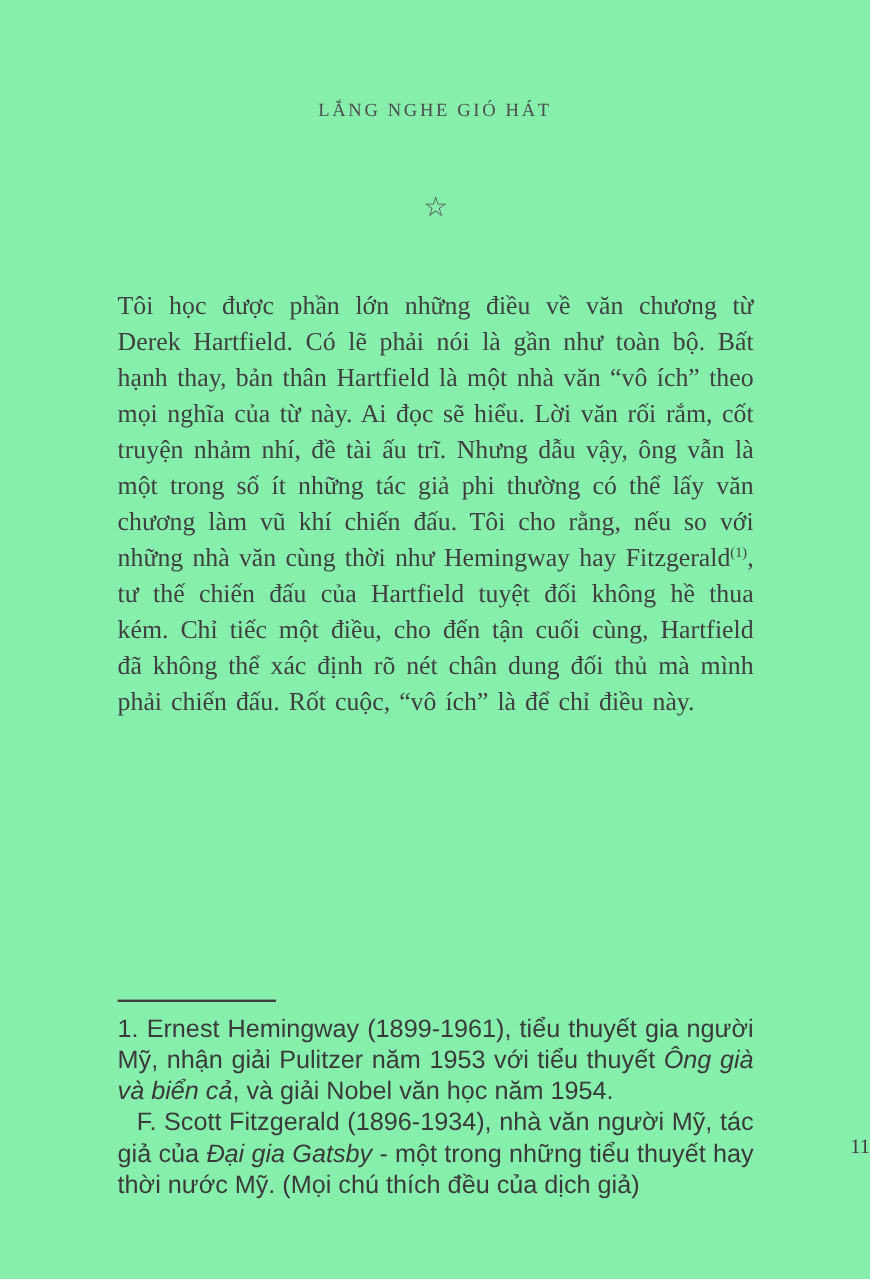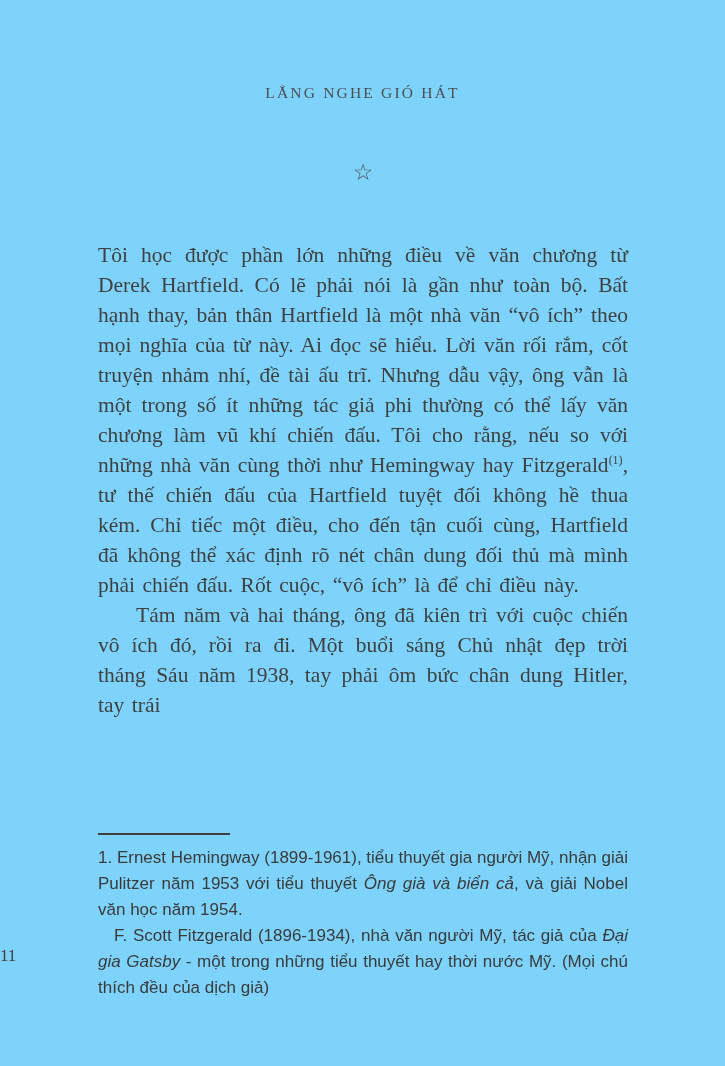--- a/index.html
+++ b/index.html
@@ -5,21 +5,21 @@
   html, body {
     margin: 0;
     padding: 0;
     background: #e8e8e8;
   }
   .page {
     position: relative;
     width: 725px;
     height: 1066px;
     margin: 0 auto;
-    background: #7dd3fc;
+    background: #86efac;
     overflow: hidden;
     font-family: "Liberation Serif", "DejaVu Serif", serif;
   }
   .running-header {
     position: absolute;
     top: 84px;
     left: 0;
     width: 100%;
     text-align: center;
     font-size: 15.5px;
@@ -59,61 +59,60 @@
     line-height: 0;
     vertical-align: super;
     letter-spacing: 0;
   }
   .footnote-block {
     position: absolute;
     top: 833px;
     left: 98px;
     width: 530px;
     font-family: "Liberation Sans", "DejaVu Sans", sans-serif;
-    font-size: 17px;
+    font-size: 21px;
     line-height: 26px;
     color: #3a3a3a;
   }
   .footnote-rule {
     width: 132px;
     border-top: 2px solid #3f3f3f;
     margin-bottom: 10px;
   }
   .footnote-block p {
     margin: 0;
     text-align: justify;
   }
   .footnote-note-2 {
     text-indent: 16px;
   }
   .page-number {
     position: absolute;
     top: 946px;
     left: 0;
     width: 100%;
-    text-align: left;
+    text-align: right;
     font-size: 17px;
     color: #3f3f3f;
   }
 </style>
 </head>
 <body>
 
 <div class="page">
 
   <div class="running-header">LẮNG NGHE GIÓ HÁT</div>
 
   <div class="content">
 
 
     <div class="star-divider">☆</div>
 
     <p class="main-paragraph"><span>Tôi học được phần lớn những điều về văn chương từ Derek Hartfield. Có lẽ phải nói là gần như toàn bộ. Bất hạnh thay, bản thân Hartfield là một nhà văn “vô ích” theo mọi nghĩa của từ này. Ai đọc sẽ hiểu. Lời văn rối rắm, cốt truyện nhảm nhí, đề tài ấu trĩ. Nhưng dẫu vậy, ông vẫn là một trong số ít những tác giả phi thường có thể lấy văn chương làm vũ khí chiến đấu. Tôi cho rằng, nếu so với những nhà văn cùng thời như Hemingway hay Fitzgerald</span><sup class="fn-marker">(1)</sup><span>, tư thế chiến đấu của Hartfield tuyệt đối không hề thua kém. Chỉ tiếc một điều, cho đến tận cuối cùng, Hartfield đã không thể xác định rõ nét chân dung đối thủ mà mình phải chiến đấu. Rốt cuộc, “vô ích” là để chỉ điều này.</span></p>
 
-    <p class="indented-paragraph">Tám năm và hai tháng, ông đã kiên trì với cuộc chiến vô ích đó, rồi ra đi. Một buổi sáng Chủ nhật đẹp trời tháng Sáu năm 1938, tay phải ôm bức chân dung Hitler, tay trái</p>
 
   </div>
 
   <div class="footnote-block">
     <div class="footnote-rule"></div>
     <p class="footnote-note-1"><span>1. Ernest Hemingway (1899-1961), tiểu thuyết gia người Mỹ, nhận giải Pulitzer năm 1953 với tiểu thuyết </span><i>Ông già và biển cả</i><span>, và giải Nobel văn học năm 1954.</span></p>
     <p class="footnote-note-2"><span>F. Scott Fitzgerald (1896-1934), nhà văn người Mỹ, tác giả của </span><i>Đại gia Gatsby</i><span> - một trong những tiểu thuyết hay thời nước Mỹ. (Mọi chú thích đều của dịch giả)</span></p>
   </div>
 
   <div class="page-number">11</div>

